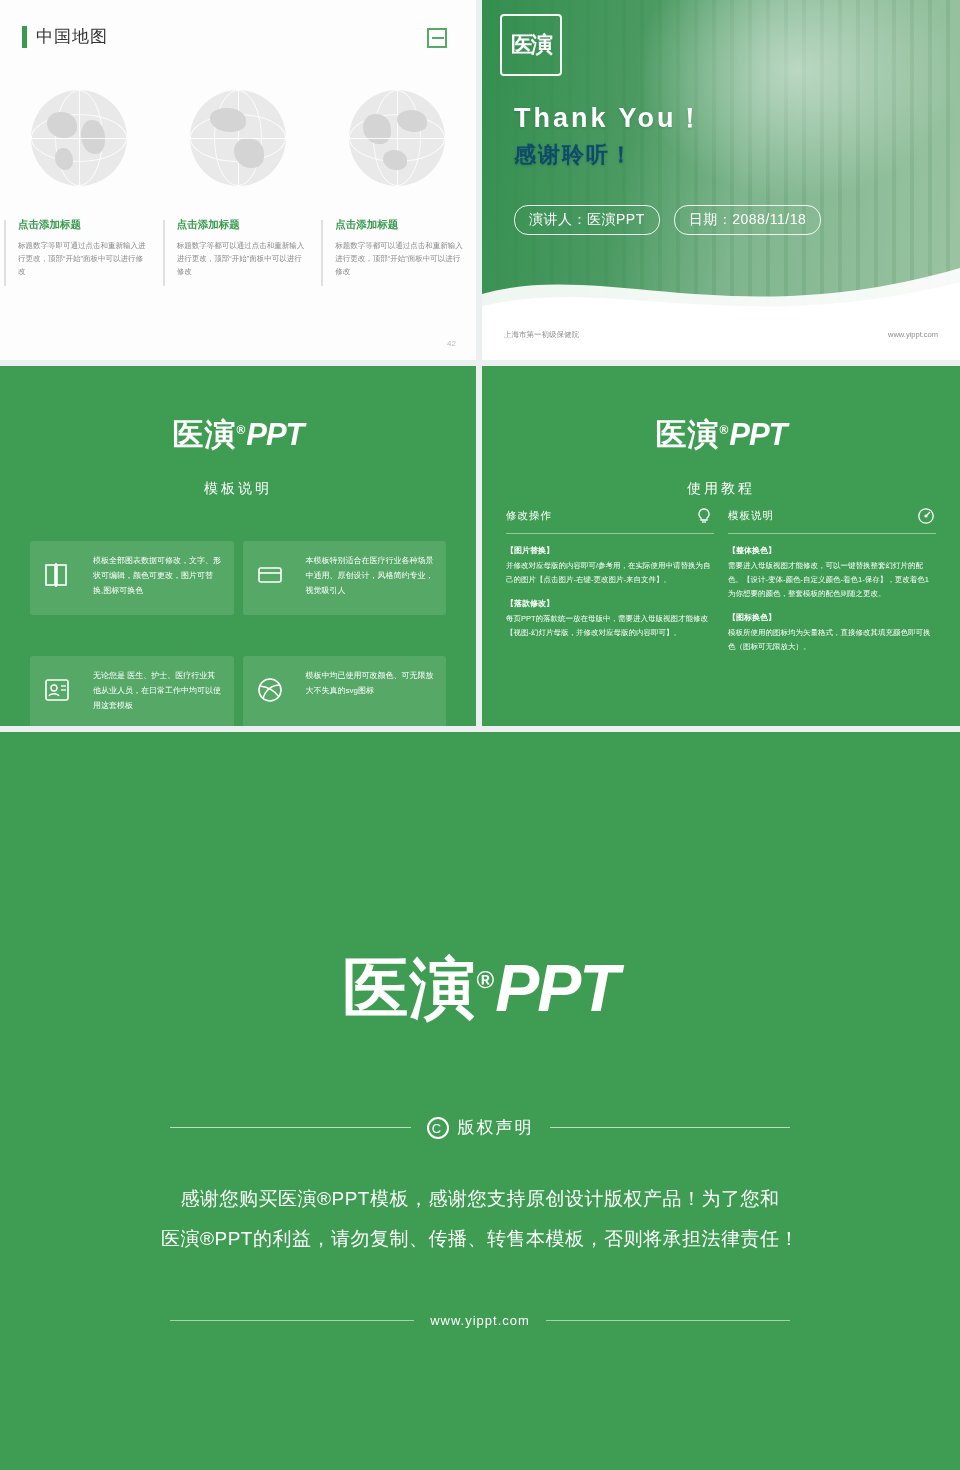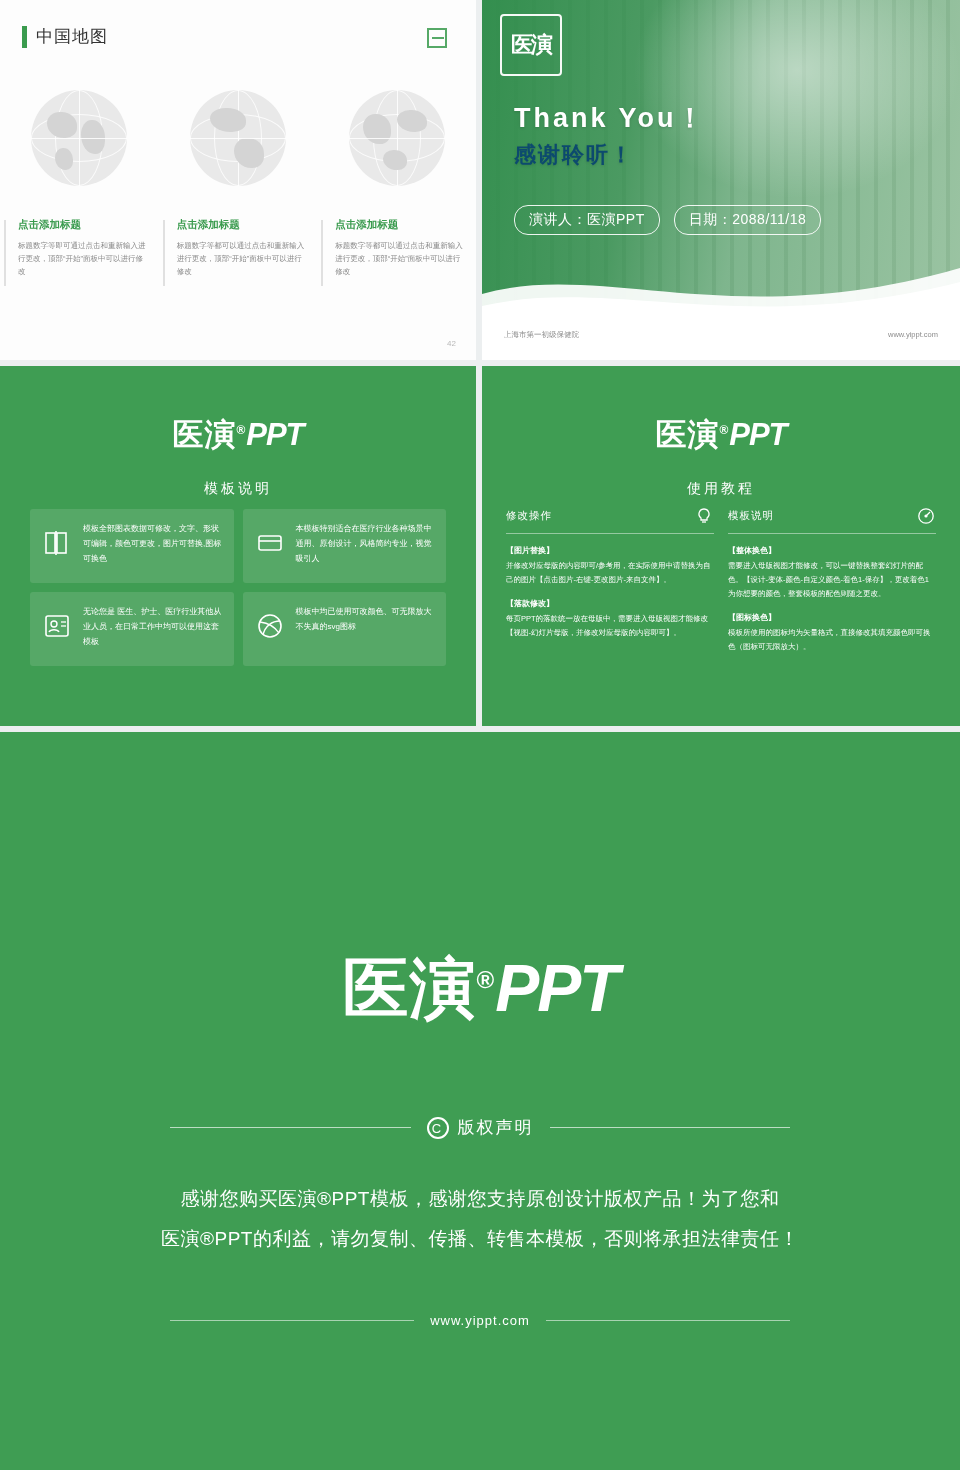--- a/index.html
+++ b/index.html
@@ -272,23 +272,24 @@
     width: 416px;
     display: grid;
     grid-template-columns: 1fr 1fr;
     gap: 9px;
   }
   .desc-cell {
     background: rgba(255,255,255,.12);
     border-radius: 3px;
     padding: 13px 12px;
     display: flex;
-    gap: 11px;
+    gap: 21px;
     min-height: 74px;
     box-sizing: border-box;
+    margin-top: 32px;
   }
   .desc-cell .ico {
     flex: 0 0 30px;
     height: 30px;
     margin-top: 6px;
   }
   .desc-cell p {
     margin: 0;
     font-size: 8px;
     line-height: 1.85;

